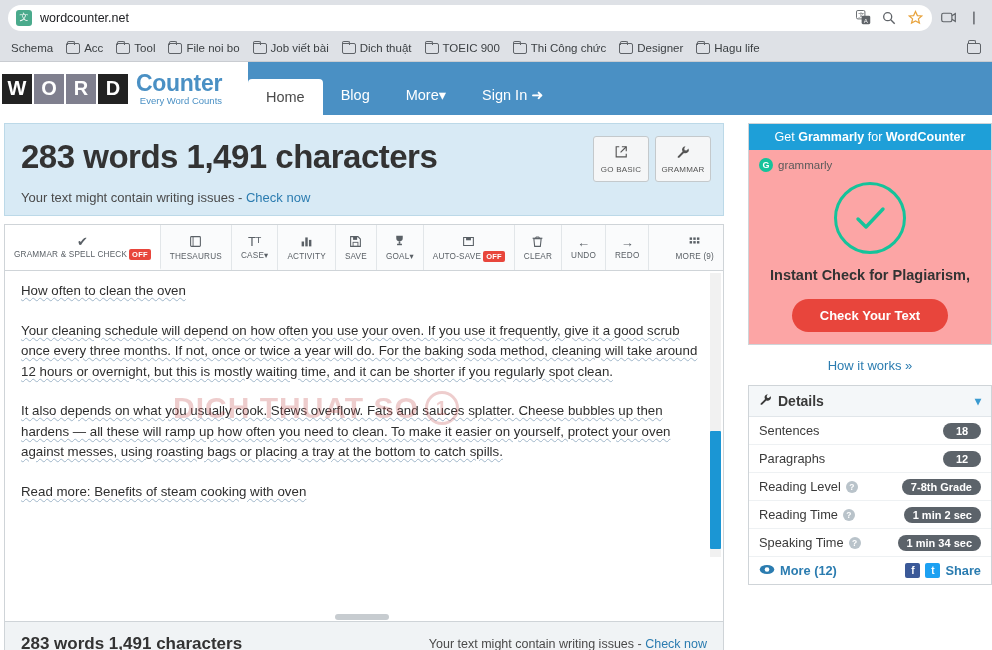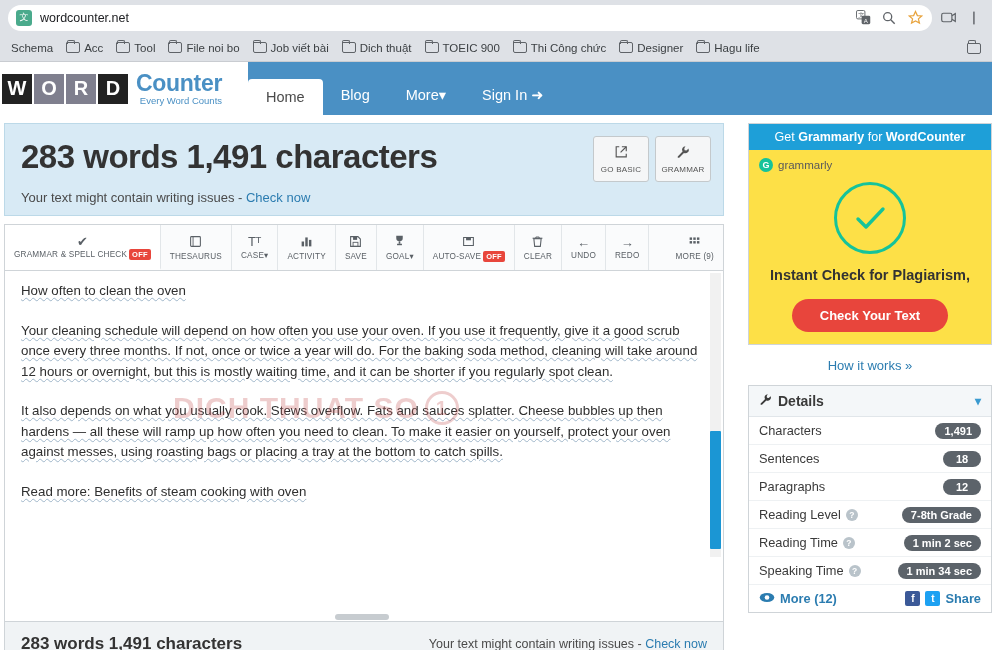--- a/index.html
+++ b/index.html
@@ -51,21 +51,21 @@
     background: #dee1e6;
     display: flex;
     align-items: center;
     padding: 0 6px;
     gap: 3px;
     font-size: 11.5px;
     color: #3c4043;
     border-bottom: 1px solid #c9ccd1;
   }
   .bm {
-    display: flex; align-items: flex-start; gap: 4px;
+    display: flex; align-items: flex-end; gap: 4px;
     padding: 2px 5px; border-radius: 3px;
     white-space: nowrap;
   }
   .folder-ico {
     width: 14px; height: 11px;
     border: 1.4px solid #5f6368;
     border-radius: 1px 2px 2px 2px;
     position: relative;
   }
   .folder-ico:before {
@@ -280,21 +280,21 @@
     display: flex; align-items: center;
     padding: 0 16px;
   }
   .status-left { font-size: 17px; font-weight: bold; color: #333; }
   .status-right { margin-left: auto; font-size: 12.5px; color: #4a4a4a; }
   .status-right a { color: #2b7cb0; text-decoration: none; }
 
   
   .gram-card {
     border: 1px solid #cfd4d8;
-    background: #fde047;
+    background: #fca5a5;
   }
   .gram-head {
     background: #1e9fd8;
     color: #fff;
     font-size: 12.5px;
     text-align: center;
     padding: 6px 0;
   }
   .gram-head b { font-weight: bold; }
   .gram-body { padding: 8px 10px 12px 10px; text-align: center; }
@@ -673,24 +673,20 @@
         <span>
           <svg viewBox="0 0 16 16" width="13" height="13">
               <path d="M10.8 1.4a4 4 0 0 0-3.3 6.1L2 13v1.6h1.7l5.4-5.4a4 4 0 0 0 5.2-5.3L12 6.2 9.8 5.9 9.5 3.7z" fill="#3a3a3a"></path>
             </svg>
         </span>
         <span>Details</span>
         <span class="chev">▾</span>
       </div>
 
       <div class="d-row">
-        <span>Characters</span>
-        <span class="pill">1,491</span>
-      </div>
-      <div class="d-row">
         <span>Sentences</span>
         <span class="pill">18</span>
       </div>
       <div class="d-row">
         <span>Paragraphs</span>
         <span class="pill">12</span>
       </div>
       <div class="d-row">
         <span>Reading Level</span>
         <span class="q">?</span>

